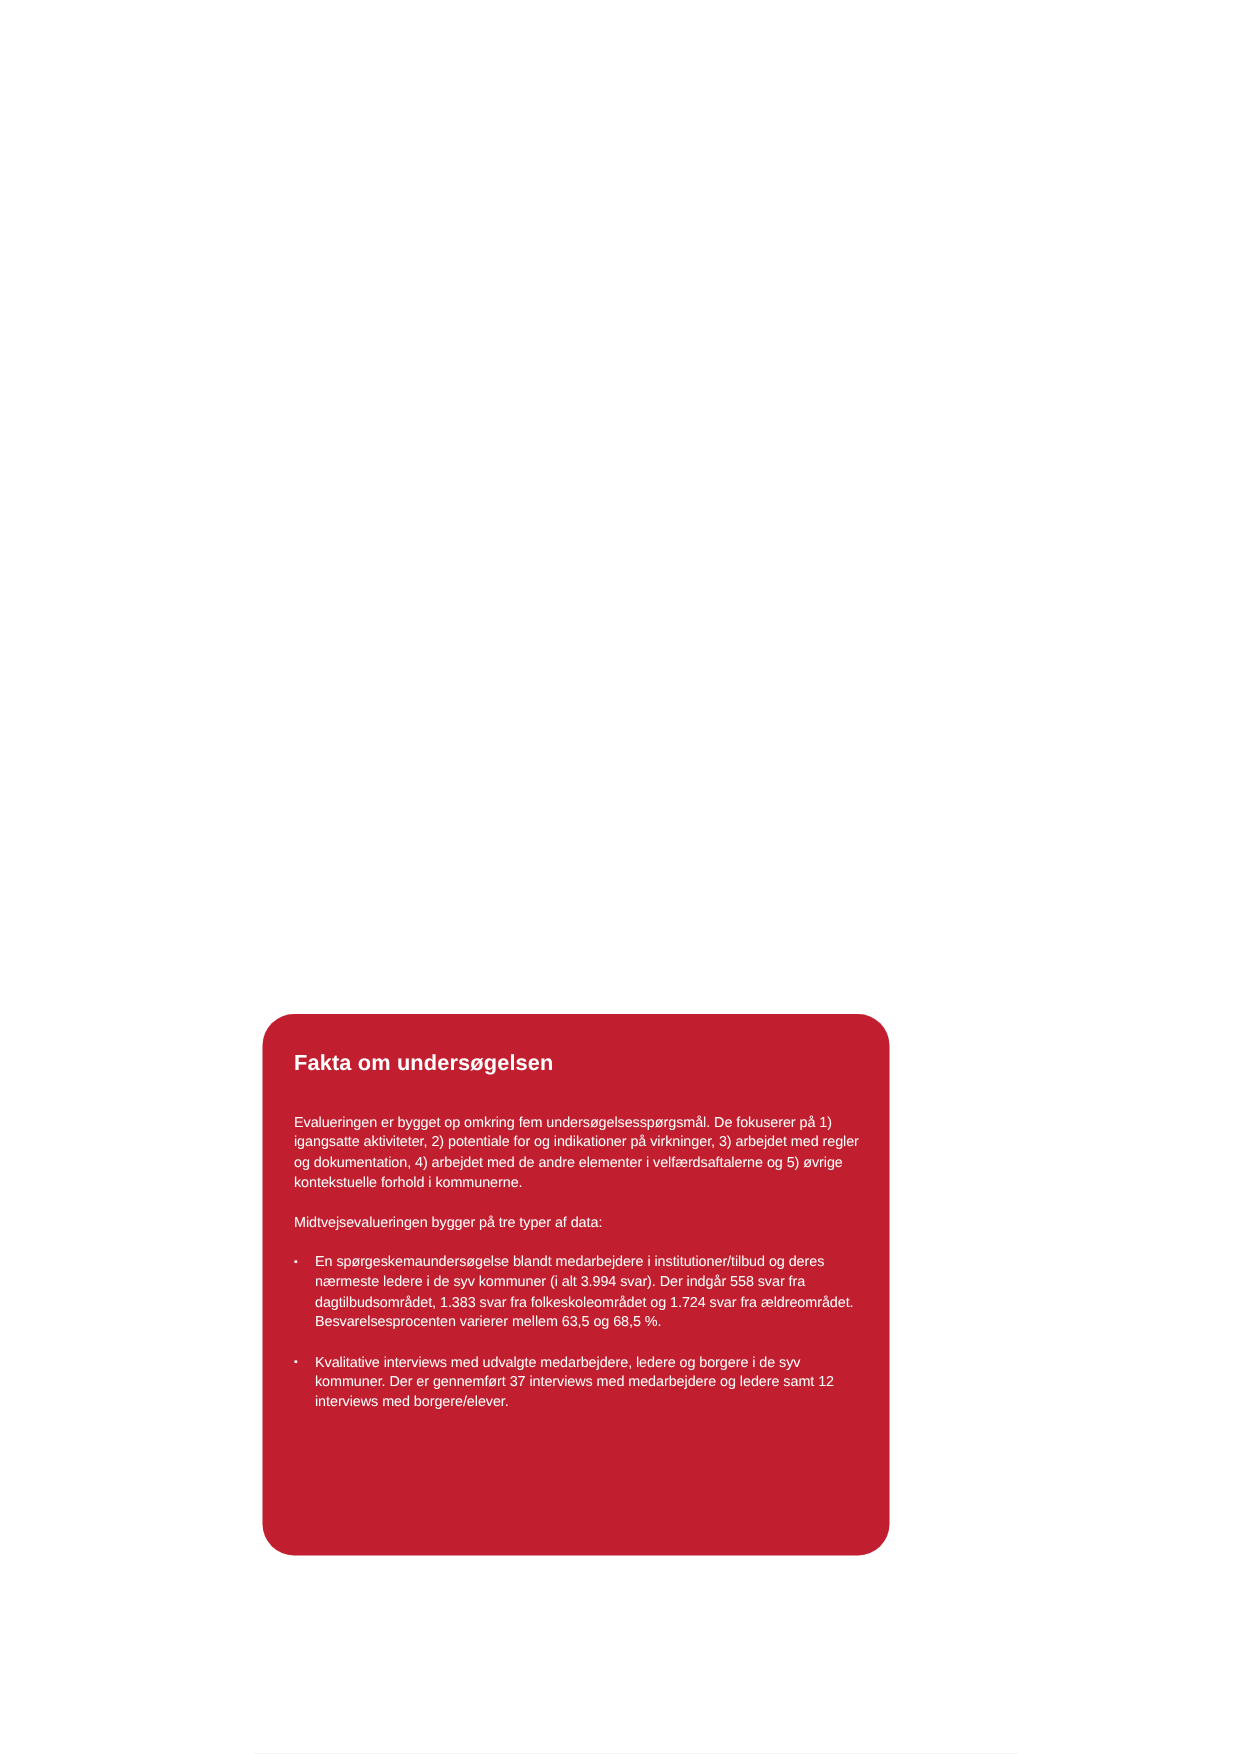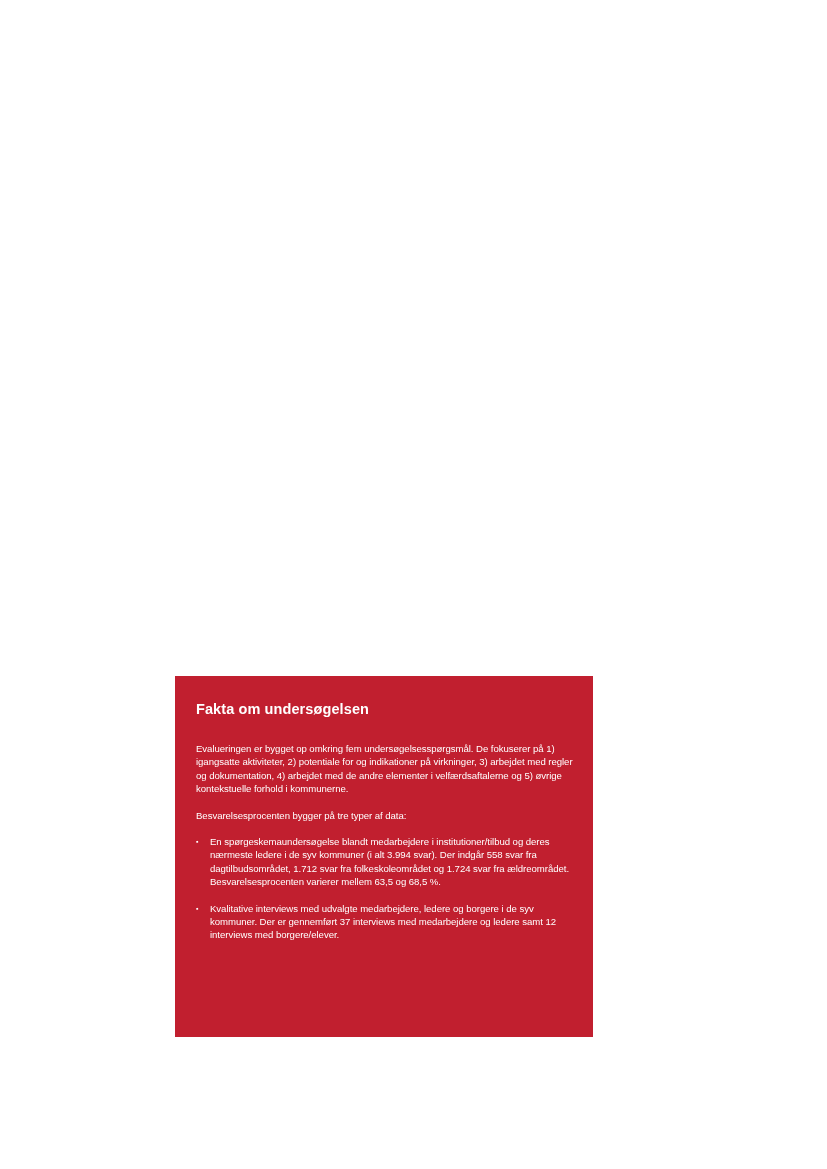--- a/index.html
+++ b/index.html
@@ -23,20 +23,21 @@
   }
   .fact-box{
     position:absolute;
     left:175px;
     top:676px;
     width:418px;
     height:361px;
     background:var(--accent);
     color:var(--box-text);
     padding:25px 20px 14px 21px;
+    border-radius:21px;
   }
   .fact-box h2{
     margin:0 0 25px 0;
     font-size:14.5px;
     line-height:16px;
     font-weight:bold;
     letter-spacing:0.1px;
   }
   .fact-box p{
     margin:0 0 13px 0;
@@ -65,26 +66,26 @@
   .bullet-text{flex:1;}
 </style>
 </head>
 <body>
 
 <div class="page">
   <section class="fact-box">
     <h2>Fakta om undersøgelsen</h2>
 
     <p>Evalueringen er bygget op omkring fem undersøgelsesspørgsmål. De fokuserer på 1) igangsatte aktiviteter, 2) potentiale for og indikationer på virkninger, 3) arbejdet med regler og dokumentation, 4) arbejdet med de andre elementer i velfærdsaftalerne og 5) øvrige kontekstuelle forhold i kommunerne.</p>
-    <p>Besvarelsesprocenten bygger på tre typer af data:</p>
+    <p>Midtvejsevalueringen bygger på tre typer af data:</p>
 
     <ul>
       <li>
         <span class="bullet-marker">▪</span>
-        <span class="bullet-text">En spørgeskemaundersøgelse blandt medarbejdere i institutioner/tilbud og deres nærmeste ledere i de syv kommuner (i alt 3.994 svar). Der indgår 558 svar fra dagtilbudsområdet, 1.712 svar fra folkeskoleområdet og 1.724 svar fra ældreområdet. Besvarelsesprocenten varierer mellem 63,5 og 68,5 %.</span>
+        <span class="bullet-text">En spørgeskemaundersøgelse blandt medarbejdere i institutioner/tilbud og deres nærmeste ledere i de syv kommuner (i alt 3.994 svar). Der indgår 558 svar fra dagtilbudsområdet, 1.383 svar fra folkeskoleområdet og 1.724 svar fra ældreområdet. Besvarelsesprocenten varierer mellem 63,5 og 68,5 %.</span>
       </li>
       <li>
         <span class="bullet-marker">▪</span>
         <span class="bullet-text">Kvalitative interviews med udvalgte medarbejdere, ledere og borgere i de syv kommuner. Der er gennemført 37 interviews med medarbejdere og ledere samt 12 interviews med borgere/elever.</span>
       </li>
     </ul>
   </section>
 </div>
 
 </body></html>

